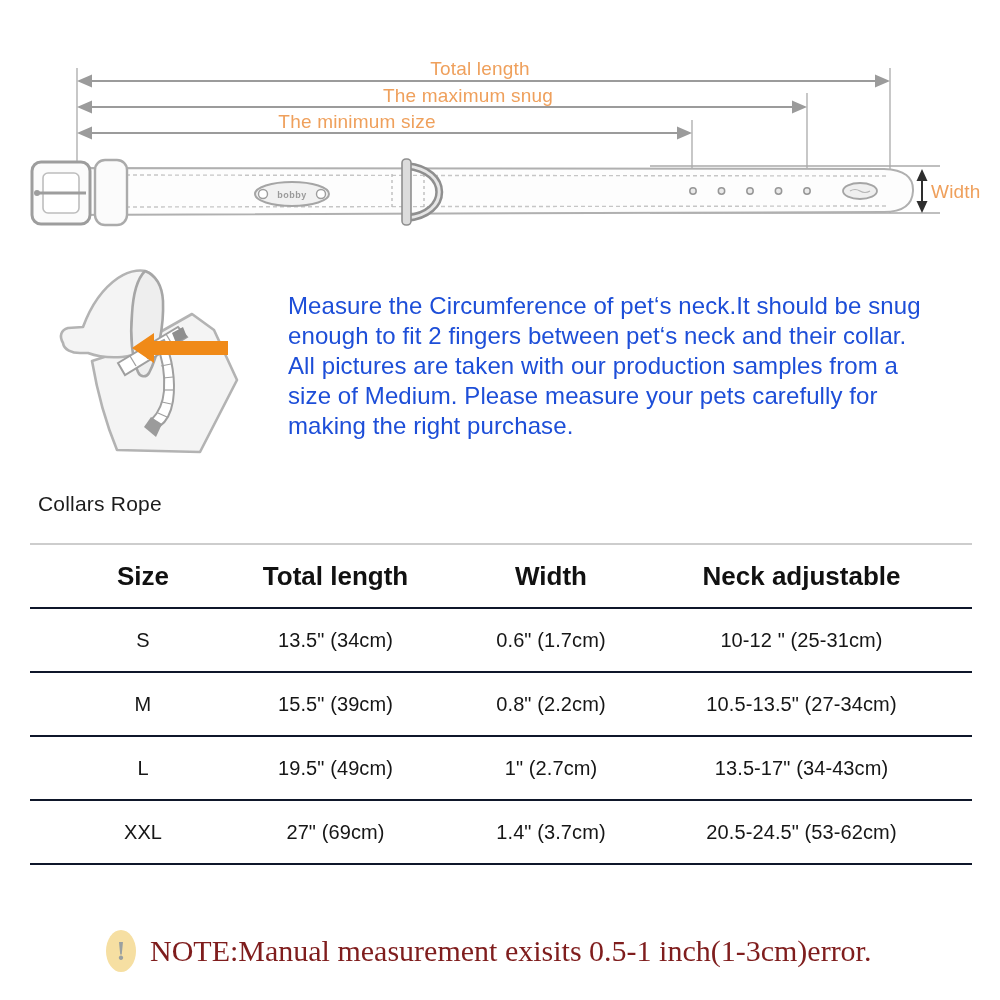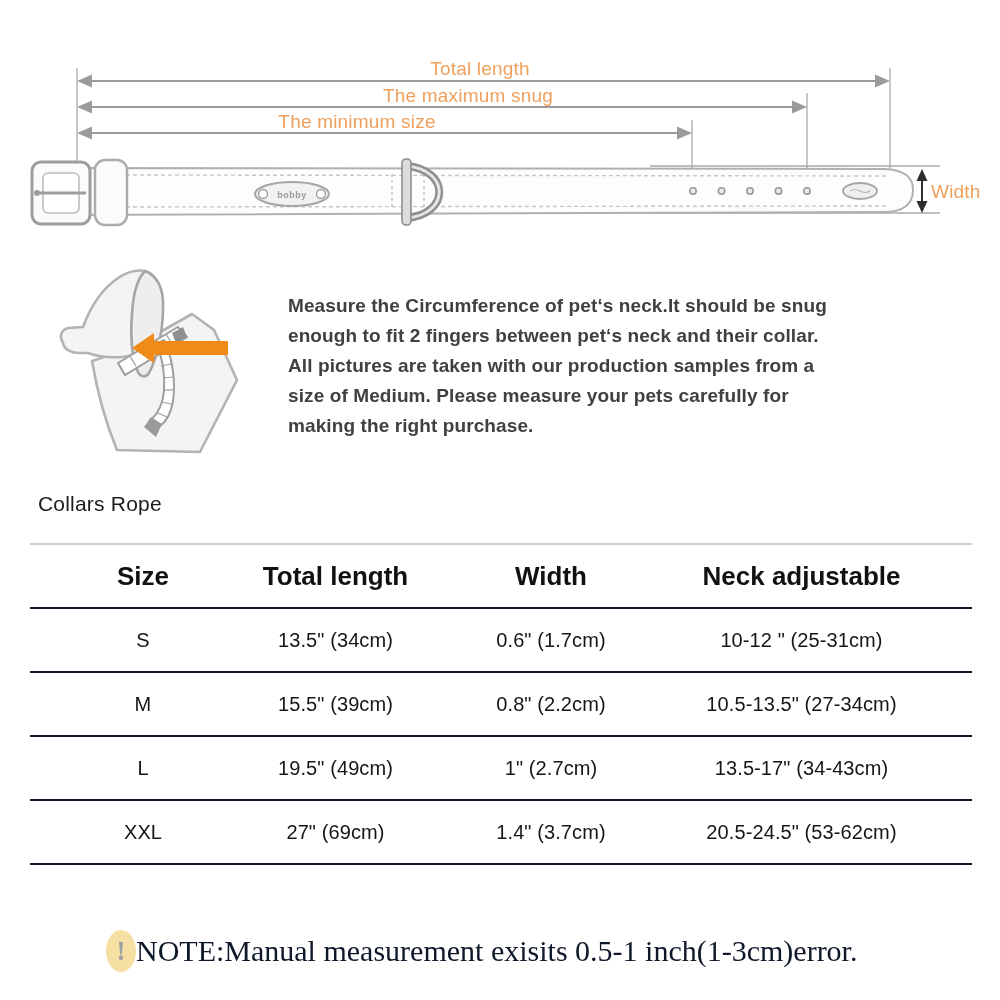--- a/index.html
+++ b/index.html
@@ -12,21 +12,21 @@
   .dog-svg { left:52px; top:256px; }
 
   .dim-label {
     position:absolute; color:#efa05c; font-size:19px; white-space:nowrap;
     transform:translateX(-50%); font-weight:400; letter-spacing:.2px;
   }
   .dim-label.no-center { transform:none; }
 
   .measure-text { position:absolute; left:288px; top:291px; }
   .measure-line {
-    font-size:19px; line-height:30px; white-space:nowrap; color:#404040; letter-spacing:.1px;font-weight:bold;
+    font-size:24px; line-height:30px; white-space:nowrap; color:#1d4ed8; letter-spacing:.1px;
   }
 
   .section-title {
     position:absolute; left:38px; top:476px; font-size:21px; color:#1c1c1c; letter-spacing:.2px;margin-top:16px;
   }
 
   table.size-table {
     position:absolute; left:30px; top:543px; width:942px;
     border-collapse:collapse; table-layout:fixed;
     border-top:2px solid #cdcdcd; border-bottom:2px solid #cdcdcd;
@@ -42,22 +42,22 @@
   table.size-table th:nth-child(4), table.size-table td:nth-child(4) { padding-right:36px; }
 
   .note { position:absolute; left:106px; top:930px; display:flex; align-items:center; }
   .note-icon {
     width:30px; height:42px; border-radius:50%; background:#f6dfa2;
     display:flex; align-items:center; justify-content:center;
     color:#9aa0a0; font-family:"Liberation Serif", serif; font-size:27px; font-weight:bold;
     flex:0 0 auto;
   }
   .note-text {
-    font-family:"Liberation Serif", serif; font-size:30px;
-    color:#0f172a; white-space:nowrap;
+    margin-left:14px; font-family:"Liberation Serif", serif; font-size:30px;
+    color:#7f1d1d; white-space:nowrap;
   }
 </style>
 </head>
 <body>
 
 <div class="canvas">
 
   <svg class="collar-svg" width="1000" height="250" viewBox="0 0 1000 250">
 
     <g stroke="#aaaaaa" stroke-width="1.3">

